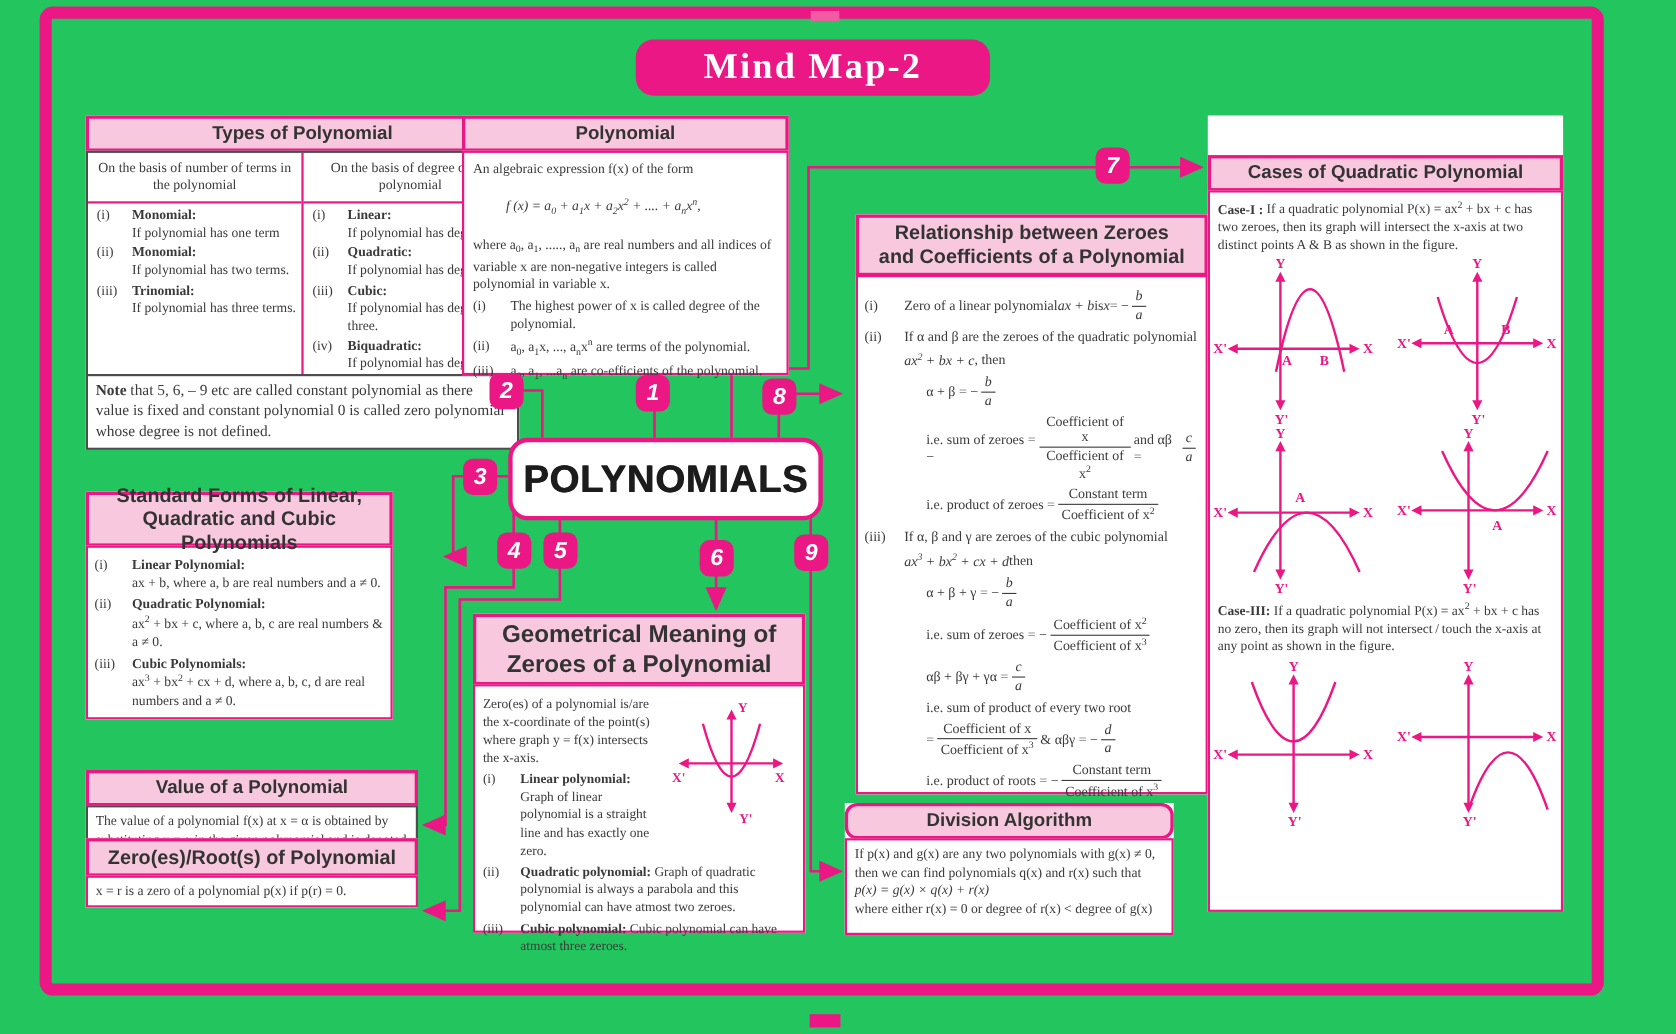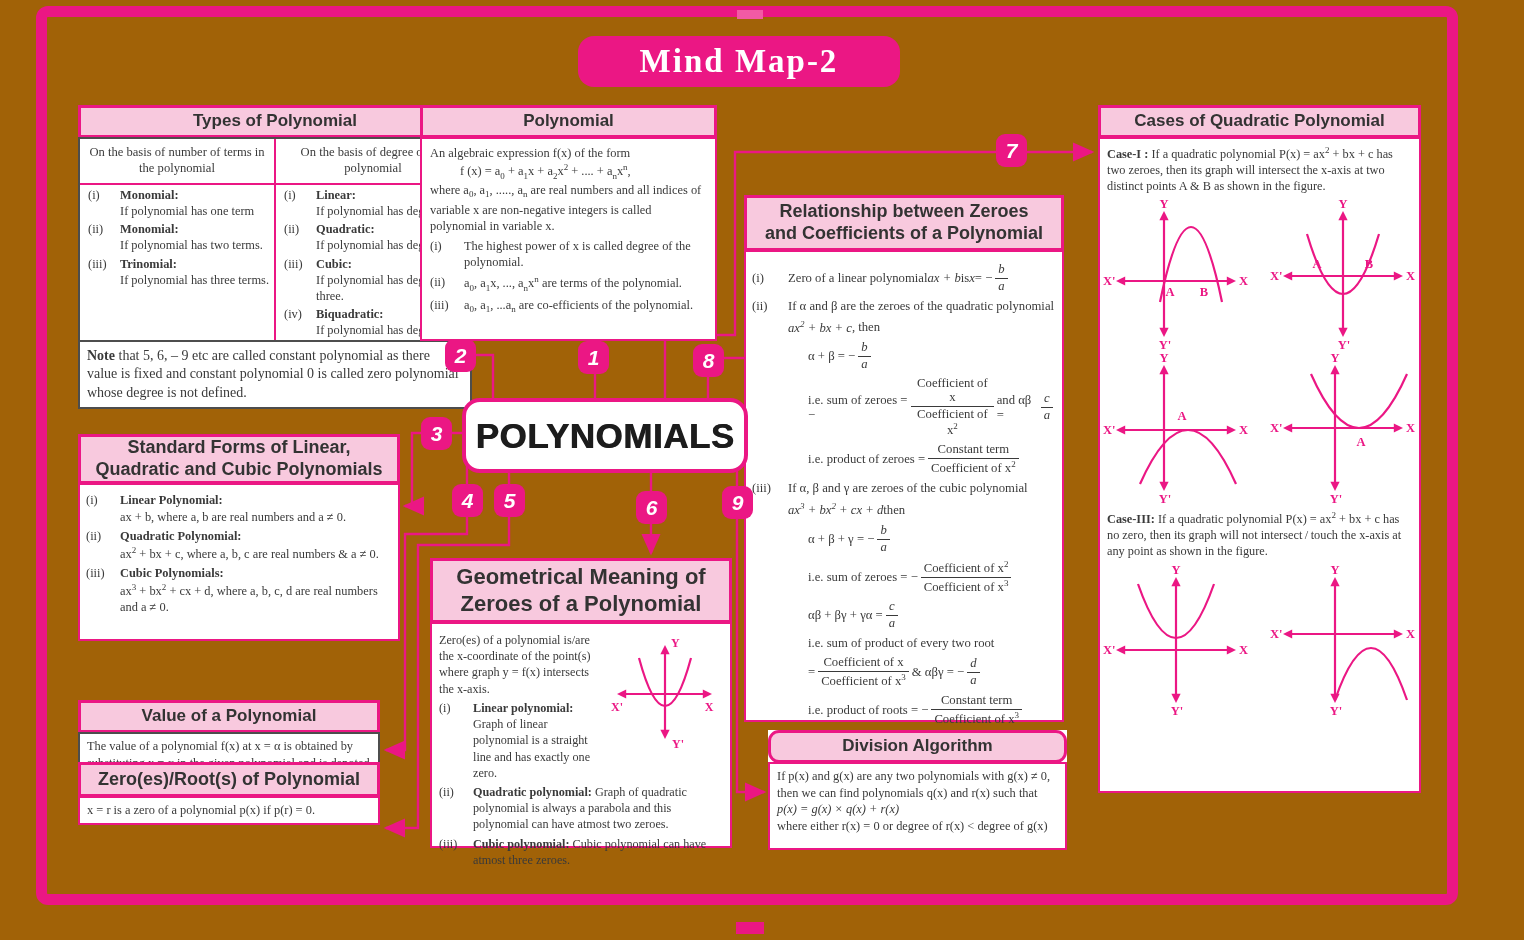--- a/index.html
+++ b/index.html
@@ -1,16 +1,16 @@
 <!DOCTYPE html>
 <html><head>
 <meta charset="utf-8">
 <style>
   html,body{margin:0;padding:0;background:#fff;}
-  .canvas{position:relative;width:1524px;height:940px;background:#a16207;overflow:hidden;
+  .canvas{position:relative;width:1524px;height:940px;background:#22c55e;overflow:hidden;
           font-family:"Liberation Serif",serif;color:#3a3a3a;}
   .frame{position:absolute;left:36px;top:6px;width:1400px;height:877px;
          border:11px solid #EB1784;border-radius:12px;}
   .tab-mark{position:absolute;background:#F25AA4;}
   .tab-mark.top{left:737px;top:10px;width:26px;height:9px;}
   .tab-mark.bottom{left:736px;top:922px;width:28px;height:12px;background:#EB1784;}
   .banner{position:absolute;left:578px;top:36px;width:322px;height:51px;background:#EB1784;
           border-radius:16px;color:#fff;font-family:"Liberation Serif",serif;font-weight:700;
           font-size:33px;letter-spacing:2px;display:flex;align-items:center;justify-content:center;}
   #connectors{position:absolute;left:0;top:0;pointer-events:none;}
@@ -135,38 +135,38 @@
         </div>
       </div>
       <div class="tnote"><b>Note</b><span> that 5, 6, – 9 etc are called constant polynomial as there value is fixed and constant polynomial 0 is called zero polynomial whose degree is not defined.</span></div>
     </div>
   </section>
 
   <section class="box" style="left:420px;top:105px;width:297px;">
     <div class="hdr" style="height:27px;font-size:17px;">Polynomial</div>
     <div class="bd" style="margin-top:-1px;height:188px;padding:6px 8px;">
       <p class="p">An algebraic expression f(x) of the form</p>
-      <p class="p math" style="padding-left:30px;margin:0 0;">f (x) = a<sub>0</sub> + a<sub>1</sub>x + a<sub>2</sub>x<sup>2</sup> + .... + a<sub>n</sub>x<sup>n</sup>,</p>
+      <p class="p math" style="padding-left:30px;margin:16px 0;font-style:italic;">f (x) = a<sub>0</sub> + a<sub>1</sub>x + a<sub>2</sub>x<sup>2</sup> + .... + a<sub>n</sub>x<sup>n</sup>,</p>
       <p class="p">where a<sub>0</sub>, a<sub>1</sub>, ....., a<sub>n</sub> are real numbers and all indices of variable x are non-negative integers is called polynomial in variable x.</p>
       <div class="item">
           <span>(i)</span>
           <span>The highest power of x is called degree of the polynomial.</span>
         </div>
       <div class="item">
           <span>(ii)</span>
           <span>a<sub>0</sub>, a<sub>1</sub>x, ..., a<sub>n</sub>x<sup>n</sup> are terms of the polynomial.</span>
         </div>
       <div class="item">
           <span>(iii)</span>
           <span>a<sub>0</sub>, a<sub>1</sub>, ...a<sub>n</sub> are co-efficients of the polynomial.</span>
         </div>
     </div>
   </section>
 
-  <section class="box" style="left:744px;top:195px;width:320px;">
+  <section class="box" style="left:778px;top:195px;width:320px;">
     <div class="hdr" style="height:50px;font-size:18px;">
       <span>Relationship between Zeroes</span>
         <span>and Coefficients of a Polynomial</span>
     </div>
     <div class="bd" id="rel-body" style="margin-top:-1px;height:456px;padding:6px 6px;">
         <div class="rline ind0">
           <span class="rnum">(i)</span>
           <span>Zero of a linear polynomial </span>
           <i>ax + b</i>
           <span> is </span>
@@ -259,21 +259,21 @@
           <span>i.e. product of roots = −</span>
           <span class="frac">
             <span class="fn">Constant term</span>
             <span class="fd">Coefficient of x<sup>3</sup></span>
           </span>
         </div>
       </div>
   </section>
 
   <section class="box" style="left:1098px;top:105px;width:323px;">
-    <div class="hdr" style="height:27px;font-size:17px;">Cases of Quadratic Polynomial</div>
+    <div class="hdr" style="height:27px;font-size:17px;margin-top:36px;">Cases of Quadratic Polynomial</div>
     <div class="bd" style="margin-top:-1px;height:652px;">
       <p class="case-text"><b>Case-I :</b> <span>If a quadratic polynomial P(x) = ax<sup>2</sup> + bx + c has two zeroes, then its graph will intersect the x-axis at two distinct points A &amp; B as shown in the figure.</span></p>
       <div class="graph-row">
         <svg width="148" height="154" viewBox="0 0 148 154">
             <line x1="20" y1="85" x2="128" y2="85" stroke="#EB1784" stroke-width="2.2"></line>
             <polygon points="14,85 23.2,80.4 23.2,89.6" fill="#EB1784"></polygon>
             <polygon points="134,85 124.8,80.4 124.8,89.6" fill="#EB1784"></polygon>
             <line x1="62" y1="21" x2="62" y2="135" stroke="#EB1784" stroke-width="2.2"></line>
             <polygon points="62,15 57.4,24.2 66.6,24.2" fill="#EB1784"></polygon>
             <polygon points="62,141 57.4,131.8 66.6,131.8" fill="#EB1784"></polygon>
@@ -356,21 +356,21 @@
             <text x="1" y="76" text-anchor="start" font-size="12.5">X'</text>
             <text x="137" y="76" text-anchor="start" font-size="12.5">X</text>
             <text x="66" y="12" text-anchor="middle" font-size="12.5">Y</text>
             <text x="67" y="153" text-anchor="middle" font-size="12.5">Y'</text>
             <path d="M66,138 Q102,34 138,138" stroke="#EB1784" stroke-width="2.2" fill="none"></path>
           </svg>
       </div>
     </div>
   </section>
 
-  <section class="box" style="left:78px;top:434px;width:322px;">
+  <section class="box" style="left:78px;top:447px;width:279px;">
     <div class="hdr" style="height:44px;font-size:18px;">
       <span>Standard Forms of Linear,</span>
         <span>Quadratic and Cubic Polynomials</span>
     </div>
     <div class="bd" style="margin-top:-1px;height:146px;padding:4px 6px;overflow:hidden;">
       <div class="item">
           <span>(i)</span>
           <span><b>Linear Polynomial:</b><br><span>ax + b, where a, b are real numbers and a ≠ 0.</span></span>
         </div>
       <div class="item">

